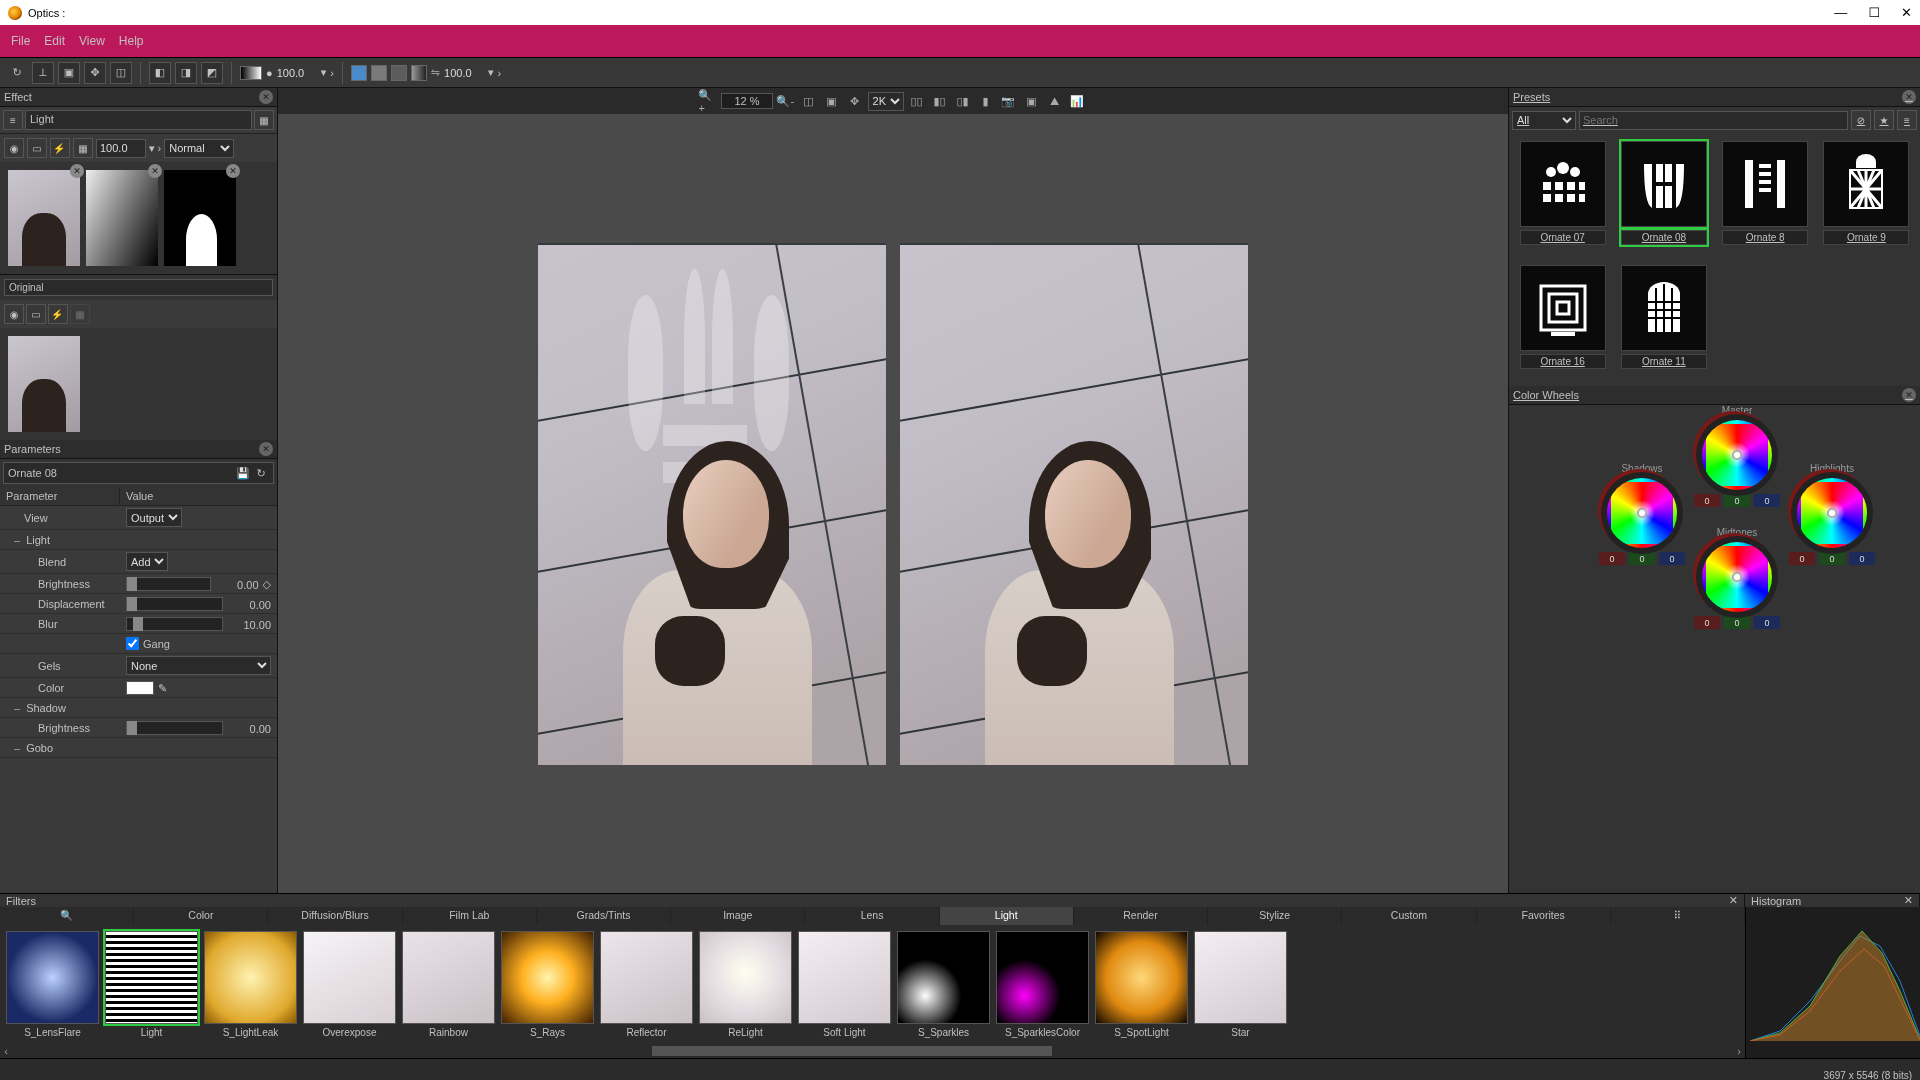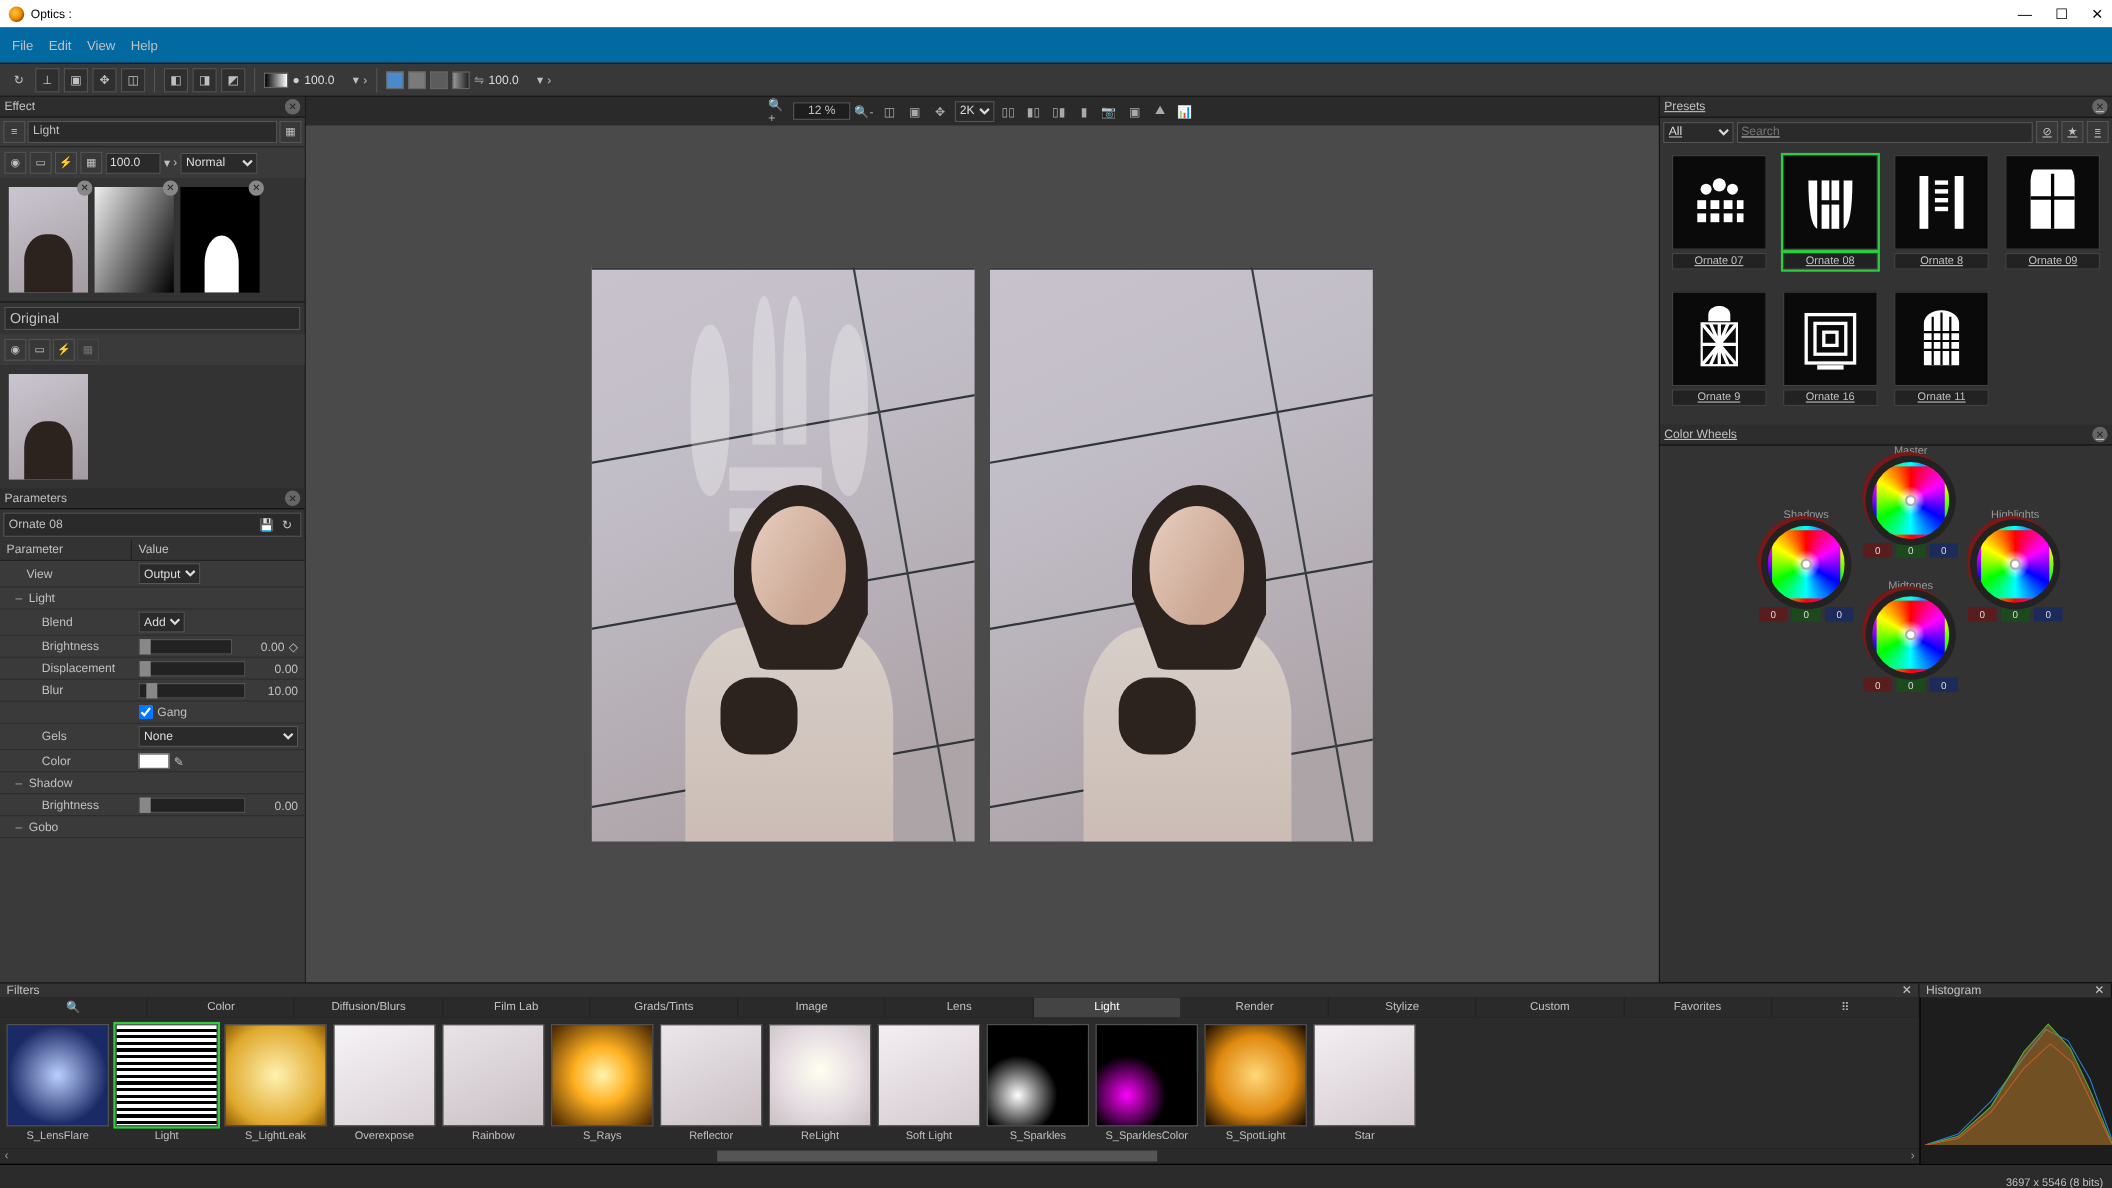--- a/index.html
+++ b/index.html
@@ -5,21 +5,21 @@
 * { margin:0; padding:0; box-sizing:border-box; font-family:"Segoe UI",Arial,sans-serif; }
 body { background:#1a1a1a; color:#c0c0c0; width:1920px; height:1080px; overflow:hidden; font-size:11px; }
 
 
 .titlebar { height:25px; background:#fff; color:#000; display:flex; align-items:center; padding:0 8px; justify-content:space-between; }
 .titlebar .left { display:flex; align-items:center; gap:6px; }
 .titlebar .logo { width:14px; height:14px; border-radius:50%; background:radial-gradient(circle at 40% 40%,#ffcc44,#e88800,#330000); }
 .titlebar .right span { margin-left:18px; font-size:13px; cursor:pointer; }
 
 
-.menubar { height:22px; background:#0369a1; display:flex; align-items:center; padding:16px 4px; border-bottom:1px solid #000; }
+.menubar { height:22px; background:#be185d; display:flex; align-items:center; padding:16px 4px; border-bottom:1px solid #000; }
 .menubar span { padding:2px 7px; cursor:pointer; font-size:12px; }
 
 
 .toolbar { height:30px; background:#383838; display:flex; align-items:center; padding:0 6px; gap:4px; border-bottom:1px solid #111; }
 .tbtn { width:22px; height:22px; background:#2f2f2f; border:1px solid #555; display:flex; align-items:center; justify-content:center; cursor:pointer; }
 .tbtn.plain { background:none; border:none; }
 .tsep { width:1px; height:22px; background:#555; margin:0 4px; }
 .tval { font-size:11px; color:#ddd; min-width:40px; }
 .grad-box { width:22px; height:14px; border:1px solid #666; }
 .grad0 { background:linear-gradient(to right,#000,#fff); }
@@ -40,21 +40,21 @@
 .minibtn { width:20px;height:20px;background:#383838;border:1px solid #555;display:flex;align-items:center;justify-content:center;cursor:pointer;font-size:10px; }
 .fx-opts { display:flex; gap:3px; padding:4px; align-items:center; background:#3a3a3a; }
 .numfield { background:#2a2a2a; border:1px solid #555; color:#ddd; width:50px; height:19px; font-size:11px; padding:0 3px; }
 .selfield { background:#2a2a2a; border:1px solid #555; color:#ddd; height:19px; font-size:11px; }
 
 .thumbs { display:flex; gap:6px; padding:8px; }
 .thumb { width:72px; height:96px; position:relative; }
 .thumb .tx { position:absolute; top:-6px; right:-4px; width:14px;height:14px;background:#888;border-radius:50%;font-size:9px;color:#222;display:flex;align-items:center;justify-content:center;cursor:pointer; }
 
 .orig-section { padding:0; border-top:1px solid #111; }
-.orig-label { background:#2a2a2a; border:1px solid #555; margin:4px; padding:2px 4px; font-size:13px; }
+.orig-label { background:#2a2a2a; border:1px solid #555; margin:4px; padding:2px 4px; font-size:10px; }
 
 
 .params { flex:1; overflow:auto; background:#3a3a3a; }
 .params-title { display:flex; align-items:center; justify-content:space-between; background:#2a2a2a; border:1px solid #555; margin:3px; padding:2px 4px; }
 .params-title .icons { display:flex; gap:2px; }
 .params-title .icons span { width:16px;height:16px;display:flex;align-items:center;justify-content:center;cursor:pointer; }
 .phead { display:flex; background:#333; border-bottom:1px solid #222; }
 .phead > div { padding:3px 6px; font-size:11px; }
 .ph-k { width:120px; border-right:1px solid #222; }
 .prow { display:flex; align-items:center; min-height:20px; border-bottom:1px solid #2d2d2d; }
@@ -447,32 +447,20 @@
                 <rect x="24" y="34" width="12" height="4"></rect>
               </g>
             </svg>
           </div>
           <div class="ptxt">Ornate 8</div>
         </div>
         <div class="preset">
           <div class="ptile">
             <svg viewBox="0 0 60 60" width="60" height="60">
               <g fill="#fff">
-                <path d="M10 10 A20 20 0 0 1 50 10 L50 54 L10 54 Z" fill="#fff"></path>
-                <line x1="30" y1="4" x2="30" y2="54" stroke="#000" stroke-width="3"></line>
-                <line x1="10" y1="26" x2="50" y2="26" stroke="#000" stroke-width="3"></line>
-              </g>
-            </svg>
-          </div>
-          <div class="ptxt">Ornate 09</div>
-        </div>
-        <div class="preset">
-          <div class="ptile">
-            <svg viewBox="0 0 60 60" width="60" height="60">
-              <g fill="#fff">
                 <path d="M20 8 A10 8 0 0 1 40 8 L40 14 L20 14Z"></path>
                 <g transform="translate(14,16)">
                   <rect width="32" height="38" fill="none" stroke="#fff" stroke-width="2"></rect>
                   <path d="M0 0 L32 38 M32 0 L0 38 M16 0 L16 38 M0 19 L32 19 M8 0 L24 38 M24 0 L8 38" stroke="#fff" stroke-width="3"></path>
                 </g>
               </g>
             </svg>
           </div>
           <div class="ptxt">Ornate 9</div>
         </div>

